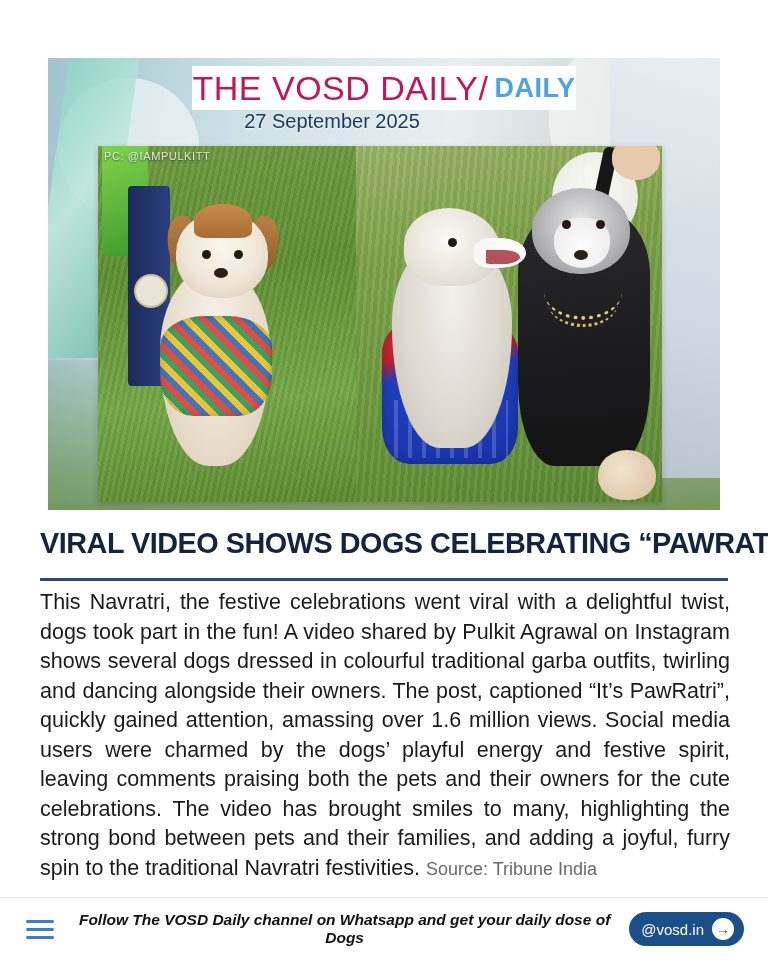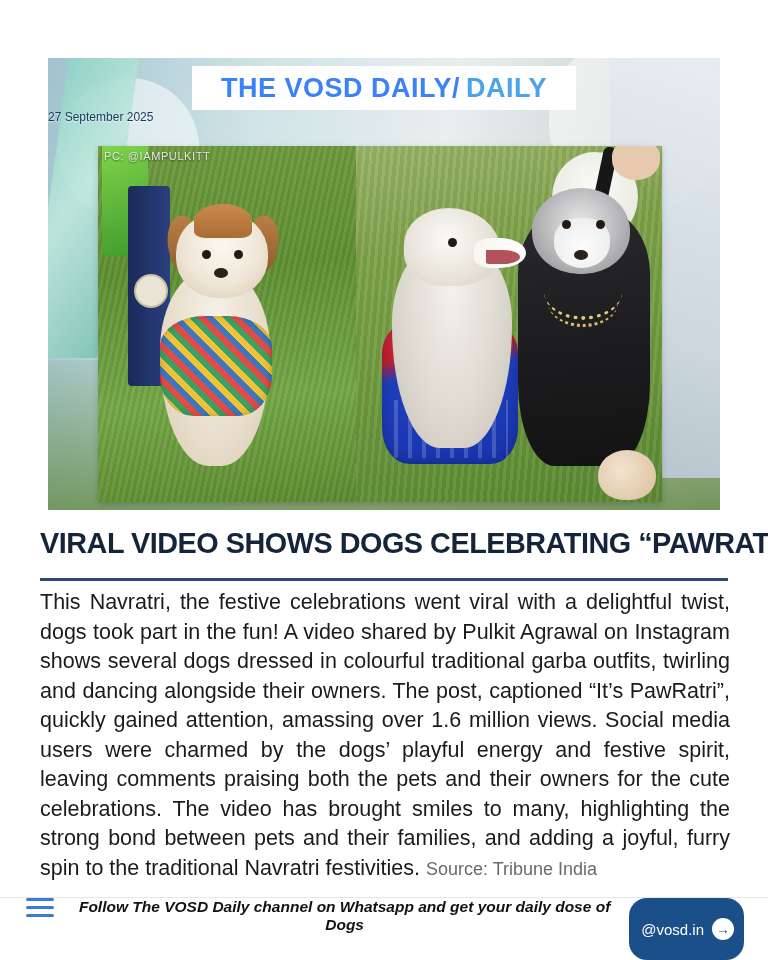--- a/index.html
+++ b/index.html
@@ -68,39 +68,40 @@
     top: 8px;
     width: 384px;
     height: 44px;
     background: #ffffff;
     display: flex;
     align-items: center;
     justify-content: center;
   }
   .title-plate .t1 {
     font-family: "Liberation Sans", sans-serif;
-    font-weight: bold;
-    font-size: 27px;
+    font-weight: normal;
+    font-size: 34px;
     letter-spacing: .5px;
-    color: #3b82f6;
+    color: #be185d;
   }
   .title-plate .t2 {
     font-family: "Liberation Sans", sans-serif;
     font-weight: bold;
     font-size: 27px;
     letter-spacing: .5px;
     color: #4da3e8;
     margin-left: 6px;
   }
   .date-line {
     position: absolute;
     left: 0;
     top: 52px;
     width: 568px;
-    font-size: 12px;
+    text-align: center;
+    font-size: 20px;
     color: #1b3a63;
     text-shadow: 0 1px 2px rgba(255,255,255,0.8);
   }
 
   
   .collage {
     position: absolute;
     left: 50px;
     top: 88px;
     width: 564px;
@@ -358,20 +359,21 @@
   
   .footer {
     position: absolute;
     left: 0;
     bottom: 0;
     width: 768px;
     height: 62px;
     background: #ffffff;
     border-top: 1px solid #e6e6e6;
     display: flex;
+    align-items: center;
   }
   .hamburger {
     margin-left: 26px;
     width: 28px;
     display: flex;
     flex-direction: column;
     gap: 5px;
   }
   .hamburger span {
     display: block;

